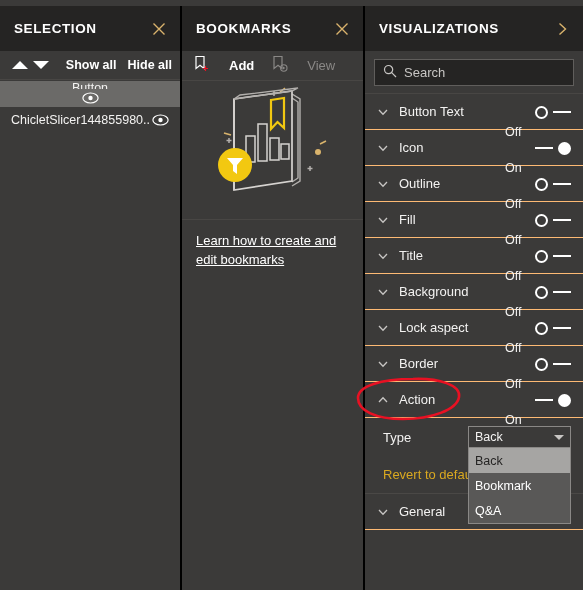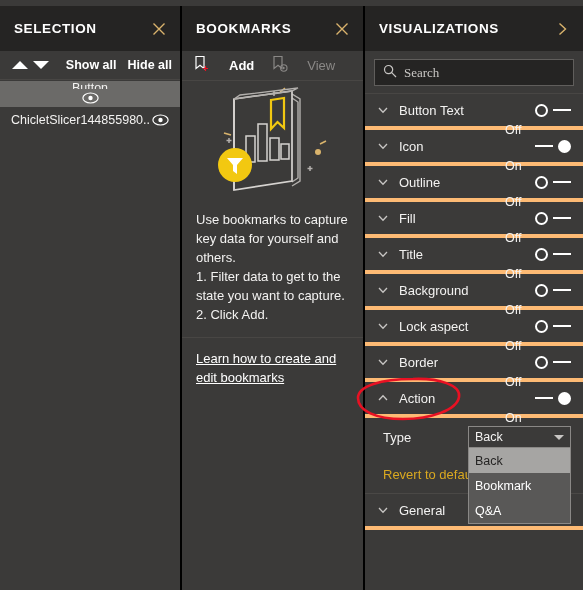--- a/index.html
+++ b/index.html
@@ -205,35 +205,34 @@
     border: 1px solid #605e5c;
     display: flex;
     align-items: center;
     padding: 0 8px;
     gap: 7px;
     cursor: text;
   }
   .vis-search-ph {
     color: #c8c6c4;
     font-size: 13px;
-    font-family: Liberation Serif, serif;
   }
 
   .vis-list {
     flex: 1;
     overflow: hidden;
     position: relative;
   }
 
   .prop-row {
     height: 36px;
     display: flex;
     align-items: center;
     padding: 0 12px 0 10px;
-    border-bottom: 4px solid #fdba74;
+    border-bottom: 1px solid #fdba74;
     cursor: pointer;
   }
   .chev {
     width: 16px;
     flex: 0 0 16px;
     display: flex;
     align-items: center;
     justify-content: center;
     color: #c8c6c4;
     cursor: pointer;
@@ -486,23 +485,20 @@
               <rect x="93" y="58" width="8" height="15"></rect>
             </g>
 
             <path d="M83 14 L96 12 L96 42 L89.5 36 L83 43 Z" fill="none" stroke="#f2c811" stroke-width="2.2"></path>
 
             <circle cx="47" cy="79" r="17" fill="#f2c811"></circle>
             <path d="M39 72 h16 l-6 7 v9 l-4 -3 v-6 z" fill="#ffffff"></path>
           </svg>
         </div>
 
-        <div class="bm-text" style="white-space:pre-line;">Use bookmarks to capture key data for yourself and others.
-1. Filter data to get to the state you want to capture.
-2. Click Add.</div>
 
         <div class="bm-sep"></div>
 
         <div class="bm-learn">Learn how to create and edit bookmarks</div>
       </div>
     </div>
 
     <div class="pane-divider"></div>
 
     <div class="pane pane-visuals">

